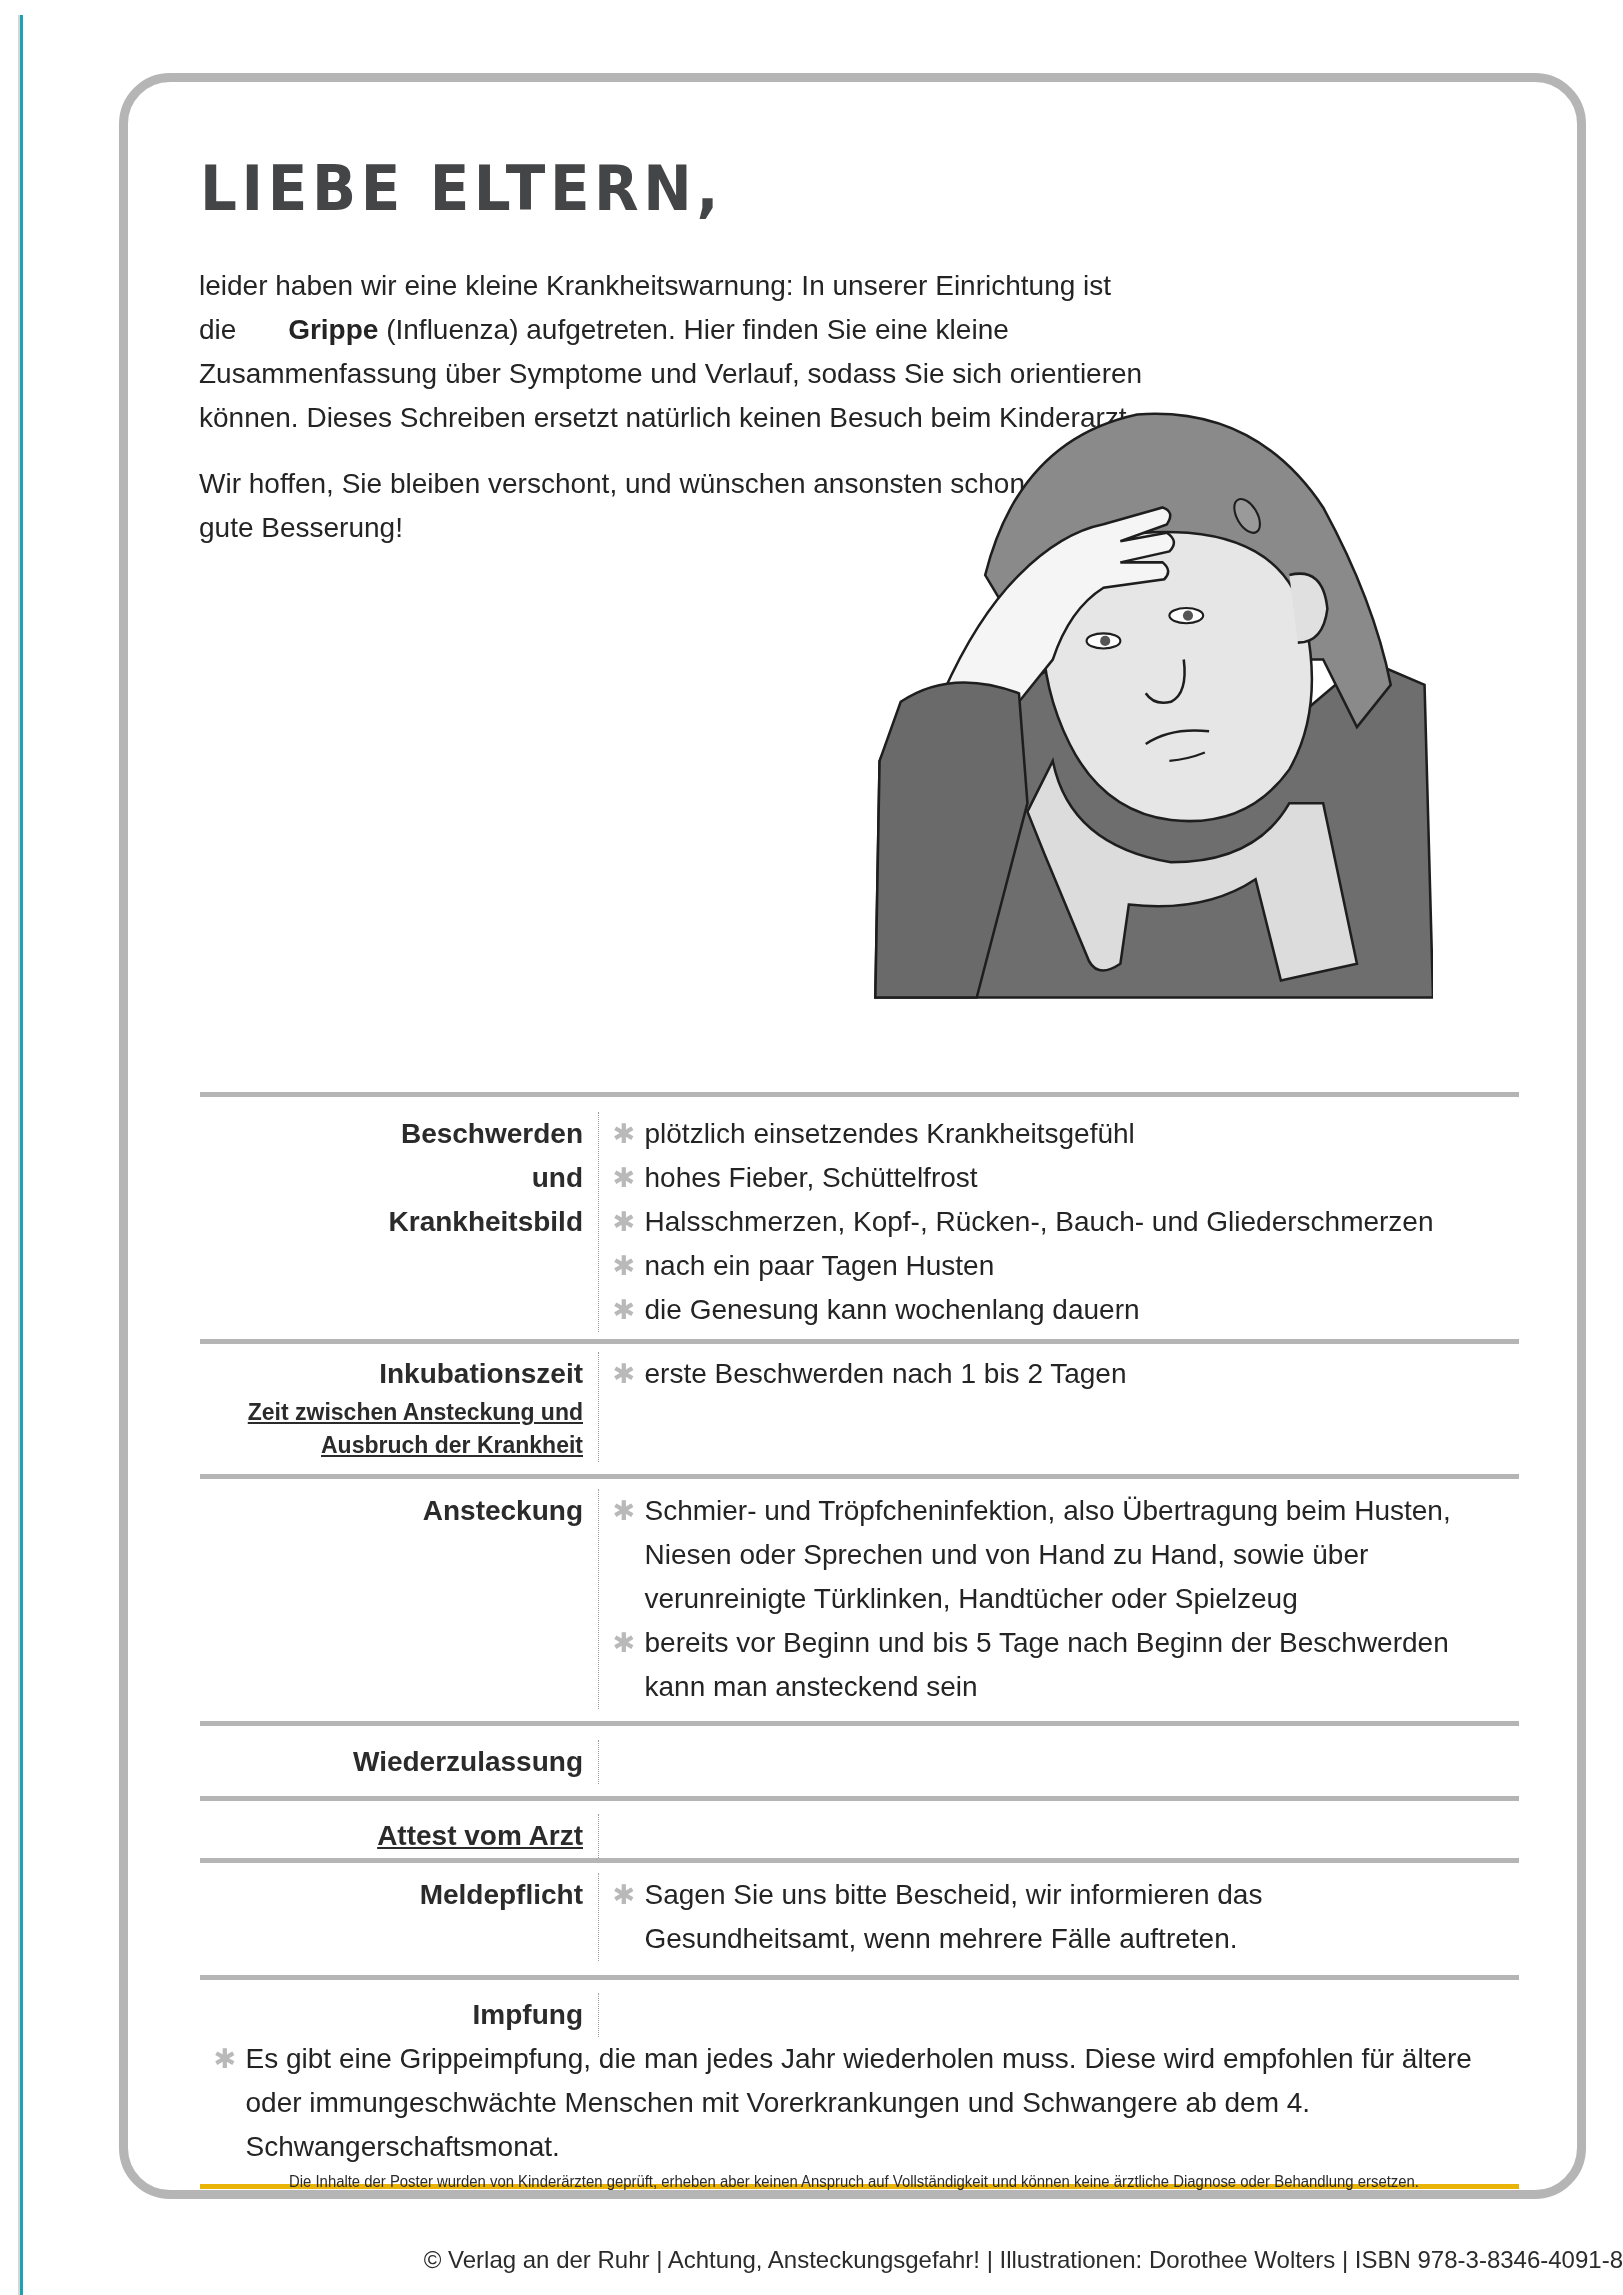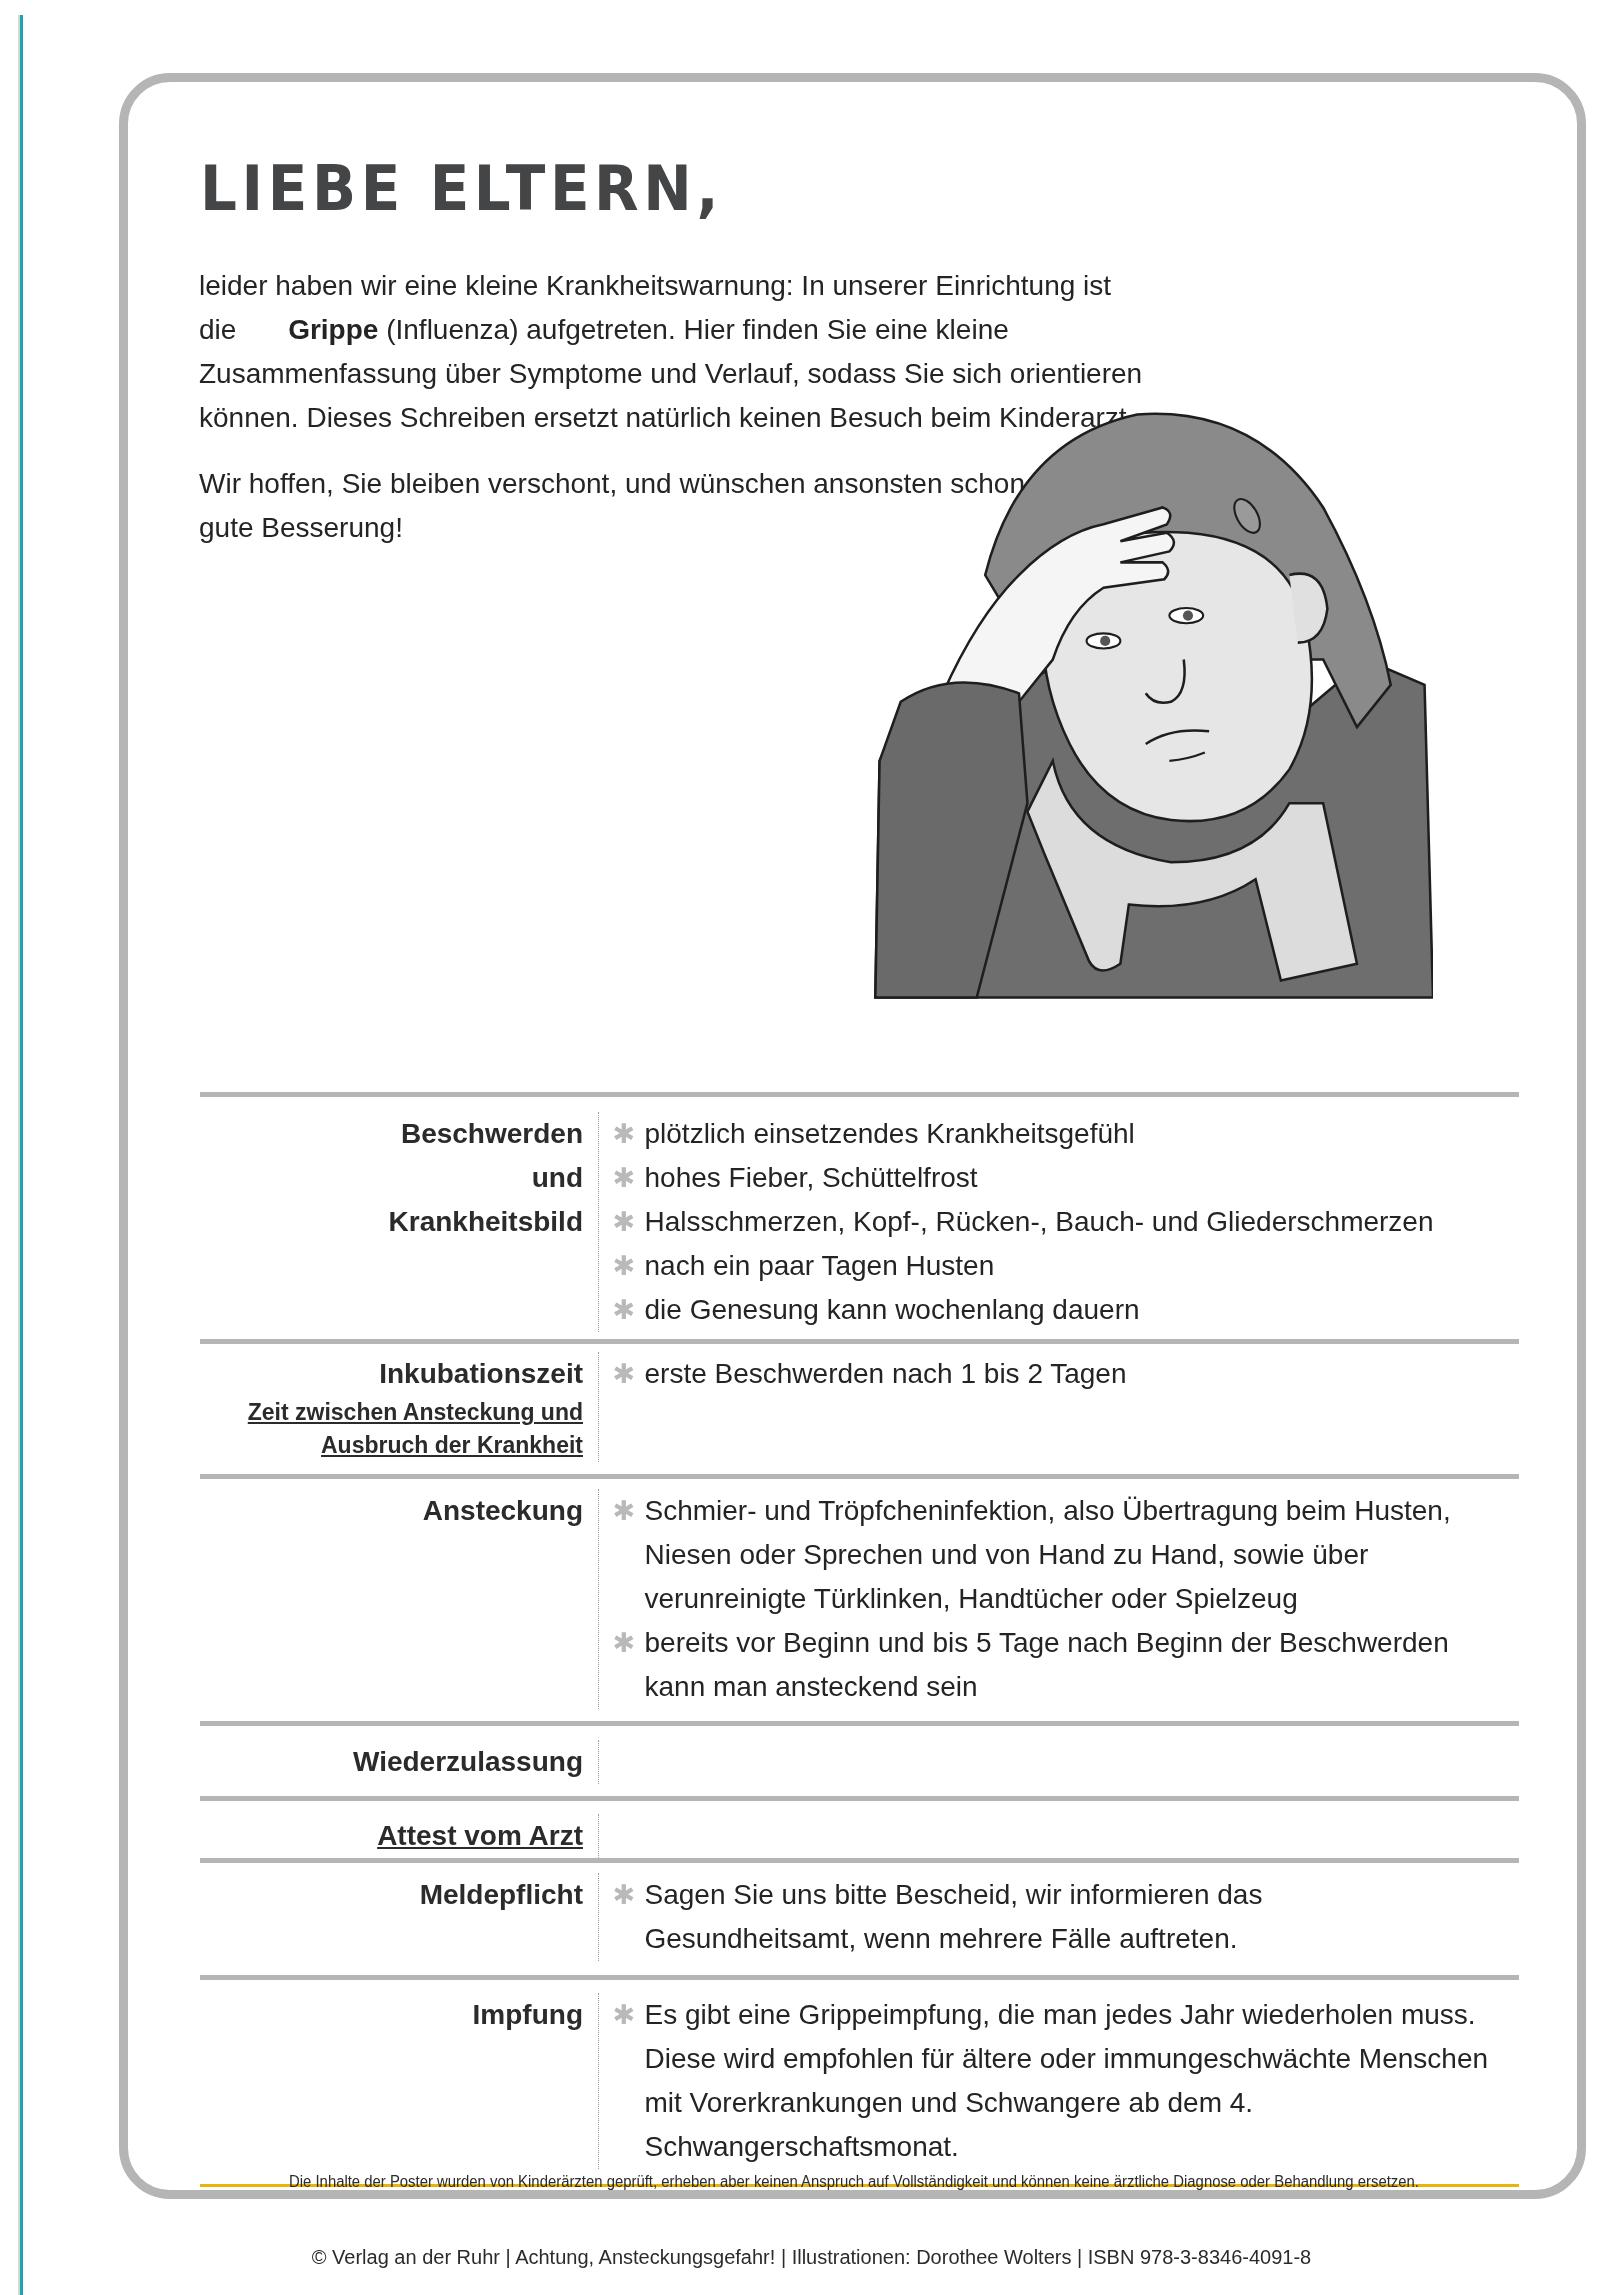--- a/index.html
+++ b/index.html
@@ -77,21 +77,22 @@
       left: 200px;
       top: 1064px;
       width: 1319px;
     }
     .row {
       position: relative;
       display: flex;
       border-top: 5px solid #b5b5b5;
     }
     .row.last {
-      border-bottom: 3px solid #eab308;
+      border-bottom: 5px solid #eab308;
+      flex-direction: column;
     }
     .label-cell {
       width: 399px;
       text-align: right;
       padding-right: 15px;
       box-sizing: border-box;
       border-right: 1.7px dotted #9a9a9a;
       font-weight: bold;
       color: #2b2b2b;
     }
@@ -137,22 +138,22 @@
       font-size: 16px;
       color: #2b2b2b;
       transform: scaleX(0.93);
       transform-origin: center top;
     }
     .footer {
       position: absolute;
       left: 0;
       top: 2246px;
       width: 1623px;
-      text-align: center;
-      font-size: 20px;
+      text-align: right;
+      font-size: 24px;
       color: #2b2b2b;
     }
   </style>
 </head>
 <body>
 
 <div class="edge-shadow"></div>
 <div class="edge-line"></div>
 
 <div class="frame"></div>

